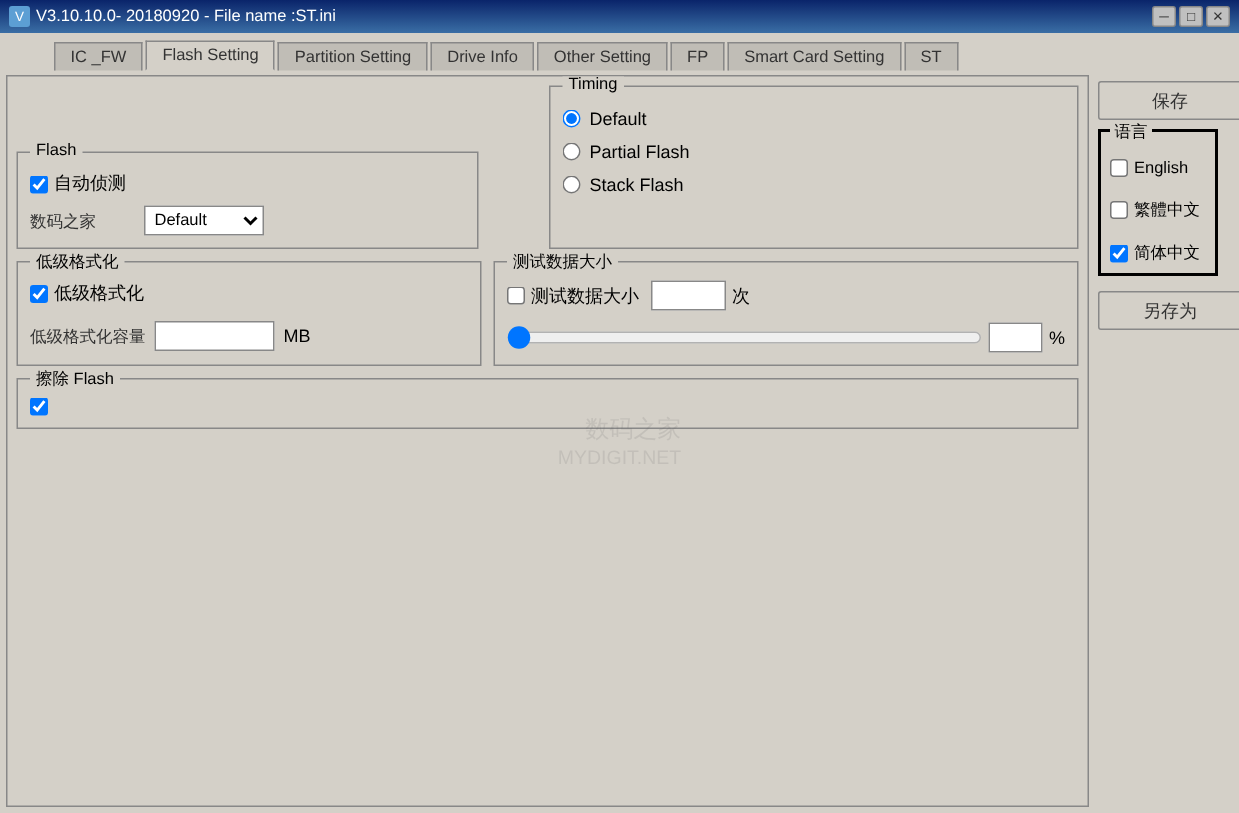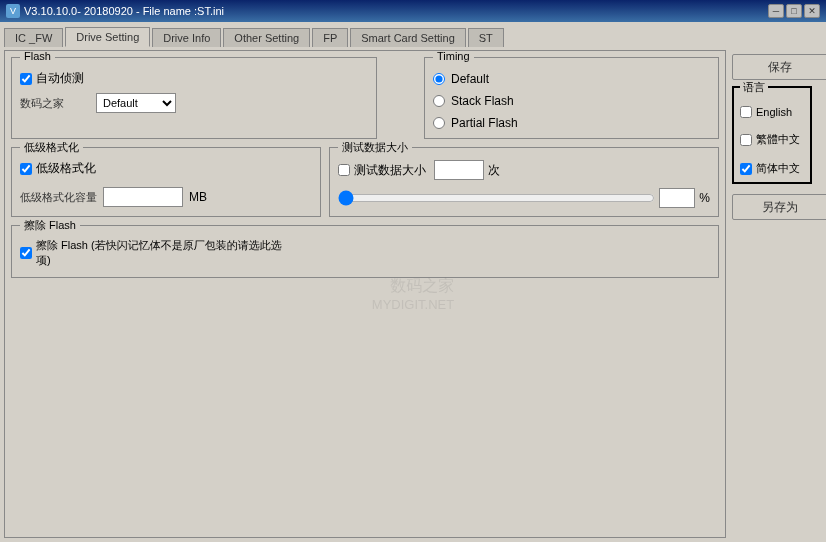--- a/index.html
+++ b/index.html
@@ -62,20 +62,21 @@
       flex-direction: column;
       height: calc(542px - 22px);
     }
     
     .tab-bar {
       display: flex;
       align-items: flex-end;
       padding: 4px 4px 0 4px;
       background: #d4d0c8;
       gap: 0;
+      margin-left: 32px;
     }
     .tab {
       padding: 3px 10px;
       border: 1px solid #888;
       border-bottom: none;
       background: #c0bdb6;
       cursor: pointer;
       font-size: 11px;
       margin-right: 2px;
       position: relative;
@@ -122,21 +123,22 @@
       padding: 0 4px;
       font-size: 11px;
       color: #000;
     }
     
     .flash-timing-row {
       display: flex;
       gap: 8px;
     }
     .flash-left {
-      width: 366px;
+      width: 308px;
+      margin-top: 44px;
     }
     .timing-right {
       flex: 1;
       margin-left: 39px;
     }
     
     .form-row {
       display: flex;
       align-items: center;
       margin-top: 6px;
@@ -305,21 +307,22 @@
     <div class="title-btn">─</div>
     <div class="title-btn">□</div>
     <div class="title-btn">✕</div>
   </div>
 </div>
 
 <div class="main-window">
 
   <div class="tab-bar">
     <div class="tab">IC _FW</div>
-    <div class="tab active">Drive Setting</div>
+    <div class="tab active">Flash Setting</div>
+    <div class="tab">Partition Setting</div>
     <div class="tab">Drive Info</div>
     <div class="tab">Other Setting</div>
     <div class="tab">FP</div>
     <div class="tab">Smart Card Setting</div>
     <div class="tab">ST</div>
   </div>
 
   <div class="content-area">
     <div class="main-content-wrapper">
 
@@ -342,26 +345,26 @@
           </div>
 
           <div class="group-box timing-right">
             <span class="group-box-title">Timing</span>
             <div class="radio-group">
               <div class="radio-row">
                 <input type="radio" id="timing-default" name="timing" checked="" style="">
                 <label for="timing-default">Default</label>
               </div>
               <div class="radio-row">
+                <input type="radio" id="timing-partial" name="timing" style="">
+                <label for="timing-partial">Partial Flash</label>
+              </div>
+              <div class="radio-row">
                 <input type="radio" id="timing-stack" name="timing" style="">
                 <label for="timing-stack">Stack Flash</label>
-              </div>
-              <div class="radio-row">
-                <input type="radio" id="timing-partial" name="timing" style="">
-                <label for="timing-partial">Partial Flash</label>
               </div>
             </div>
           </div>
         </div>
 
         <div class="middle-row">
 
           <div class="group-box" style="width:310px;">
             <span class="group-box-title">低级格式化</span>
             <div class="low-format-inner">
@@ -390,21 +393,20 @@
               <input type="text" style="width: 36px;">
               <span>%</span>
             </div>
           </div>
         </div>
 
         <div class="group-box">
           <span class="group-box-title">擦除 Flash</span>
           <div class="checkbox-row">
             <input type="checkbox" id="erase-flash" checked="" style="">
-            <label for="erase-flash" class="erase-flash-text" style="max-width:260px;">擦除 Flash (若快闪记忆体不是原厂包装的请选此选项)</label>
           </div>
         </div>
 
       </div>
 
       <div class="watermark">
         <div>数码之家</div>
         <div style="font-size:13px;">MYDIGIT.NET</div>
       </div>
 

